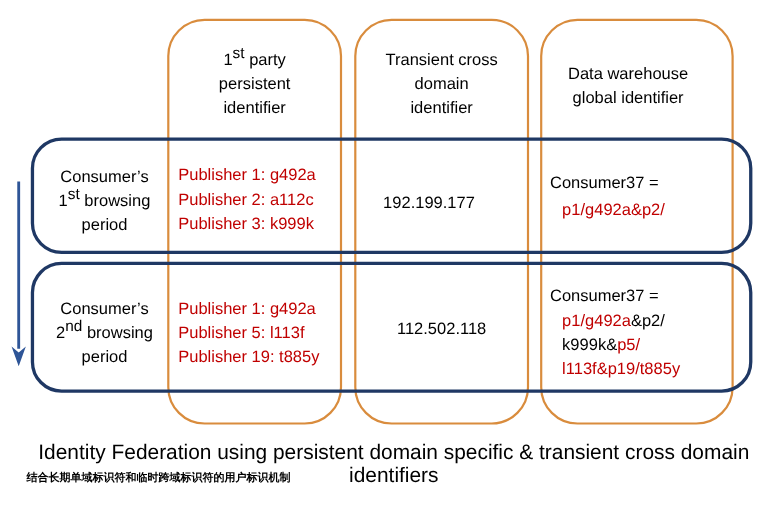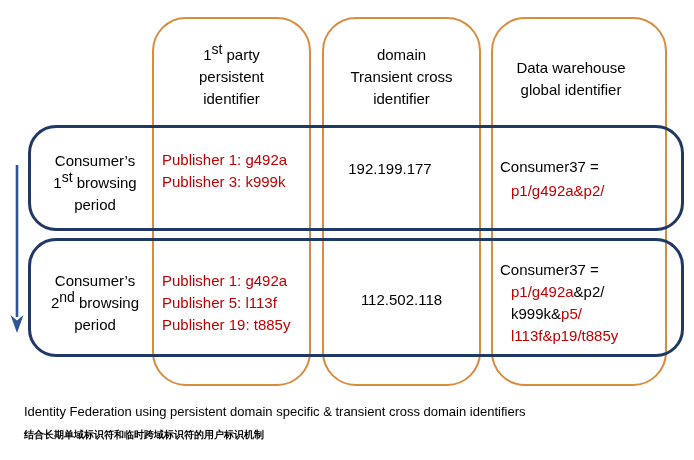--- a/index.html
+++ b/index.html
@@ -54,30 +54,30 @@
 
   
   #label-row1 { left: 32px; top: 150px; width: 126px; }
   #label-row2 { left: 32px; top: 270px; width: 126px; }
 
   
   #publishers-row1 { left: 162px; top: 149px; width: 146px; }
   #publishers-row2 { left: 162px; top: 270px; width: 146px; }
 
   
-  #transient-row1 { left: 322px; top: 158px; width: 136px; }
+  #transient-row1 { left: 322px; top: 174px; width: 136px; }
   #transient-row2 { left: 322px; top: 289px; width: 159px; }
 
   
   #warehouse-row1 { left: 500px; top: 155px; width: 172px; line-height: 24px; }
   #warehouse-row2 { left: 500px; top: 259px; width: 176px; line-height: 22px; }
   .wh-indent { padding-left: 11px; }
 
   
-  #caption-en { left: 24px; top: 401px; width: 668px; font-size: 13px; line-height: 21px; }
+  #caption-en { left: 24px; top: 401px; width: 668px; font-size: 19px; line-height: 21px; text-align: center; }
   #caption-zh { left: 24px; top: 424px; width: 668px; font-size: 10px; font-weight: bold; line-height: 22px; }
 
   
   #timeline-arrow { left: 6px; top: 163px; width: 22px; height: 172px; z-index: 4; }
 </style>
 </head>
 <body>
 
 <div class="canvas">
 
@@ -93,38 +93,39 @@
     <path d="M 11 170 L 4.5 152 L 11 157.5 L 17.5 152 Z" fill="#2E5597"></path>
   </svg>
 
   <div class="txt center" id="header-col1">
     <div><span>1</span><sup>st</sup><span> party</span></div>
     <div>persistent</div>
     <div>identifier</div>
   </div>
 
   <div class="txt center" id="header-col2">
+    <div>Transient cross</div>
     <div>domain</div>
-    <div>Transient cross</div>
     <div>identifier</div>
   </div>
 
   <div class="txt center" id="header-col3">
     <div>Data warehouse</div>
     <div>global identifier</div>
   </div>
 
   <div class="txt center" id="label-row1">
     <div>Consumer’s</div>
     <div><span>1</span><sup>st</sup><span> browsing</span></div>
     <div>period</div>
   </div>
 
   <div class="txt red" id="publishers-row1">
     <div>Publisher 1: g492a</div>
+    <div>Publisher 2: a112c</div>
     <div>Publisher 3: k999k</div>
   </div>
 
   <div class="txt center" id="transient-row1">192.199.177</div>
 
   <div class="txt" id="warehouse-row1">
     <div class="blk">Consumer37 =</div>
     <div class="red wh-indent">p1/g492a&amp;p2/</div>
   </div>
 

